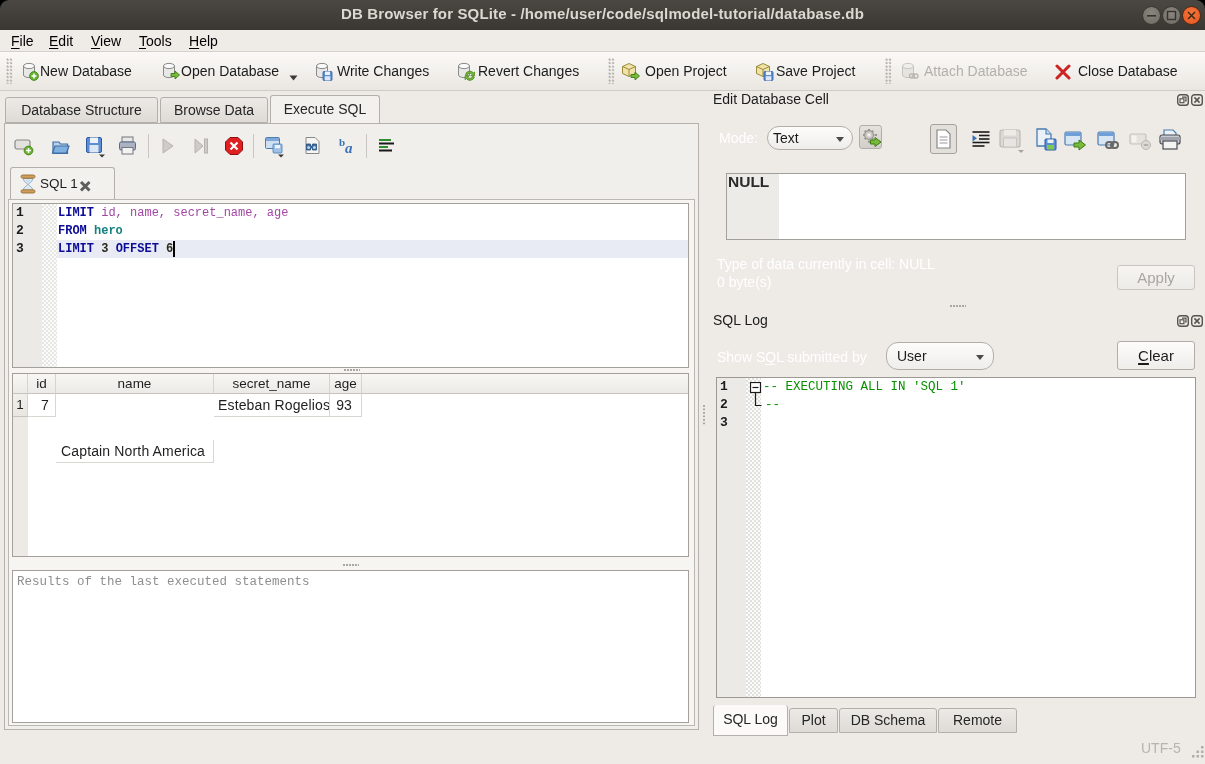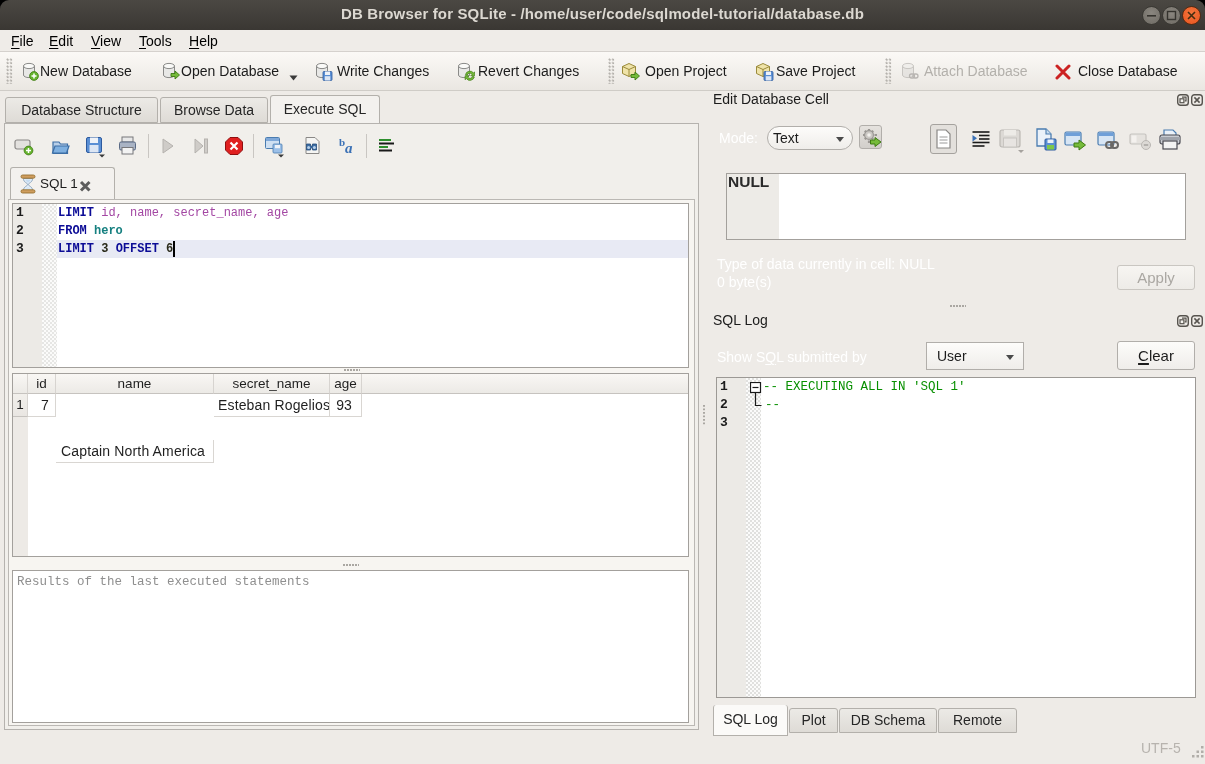--- a/index.html
+++ b/index.html
@@ -352,21 +352,21 @@
   <svg class="abs" style="left:1177px;top:315px;" width="12" height="12">
       <rect x="0.7" y="0.7" width="10.6" height="10.6" rx="2.8" fill="none" stroke="#57544f" stroke-width="1.4"></rect>
       <path d="M5 3.2 h4 v3.6 h-1.2" fill="none" stroke="#57544f" stroke-width="1.2"></path>
       <rect x="3" y="4.8" width="3.9" height="3.9" fill="#f6f4f0" stroke="#57544f" stroke-width="1.2"></rect>
     </svg>
   <svg class="abs" style="left:1191px;top:315px;" width="12" height="12">
       <rect x="0.7" y="0.7" width="10.6" height="10.6" rx="2.8" fill="none" stroke="#57544f" stroke-width="1.4"></rect>
       <path d="M3.4 3.4 l5.2 5.2 M8.6 3.4 l-5.2 5.2" stroke="#57544f" stroke-width="1.5"></path>
     </svg>
   <span class="label" style="left:717px;top:349px;">Show S<u style="text-decoration-thickness:1px;text-underline-offset:2px;">Q</u>L submitted by</span>
-  <div class="combo" style="left:926px;top:342px;width:98px;height:28px;border-radius:0;">
+  <div class="combo" style="left:886px;top:342px;width:108px;height:28px;border-radius:12px;">
       <span style="position:absolute;left:10px;top:5px;">User</span>
       <span class="arr" style="right:9px;top:12px;"></span>
     </div>
   <div class="pbtn" style="left:1117px;top:341px;width:78px;height:29px;line-height:27px;font-size:15px;"><u style="text-decoration-thickness:1.5px;text-underline-offset:2px;">C</u>lear</div>
   <div id="logbox"></div>
   <div id="loglnum">1<br>2<br>3</div>
   <div id="logfold"></div>
   <svg class="abs" style="left:750px;top:382px;" width="20" height="26">
     <path d="M5.5 11 v12.5 h6" fill="none" stroke="#1a1a1a" stroke-width="1.2"></path>
     <rect x="0.5" y="0.5" width="10" height="10" fill="#fff" stroke="#1a1a1a" stroke-width="1.2"></rect>

